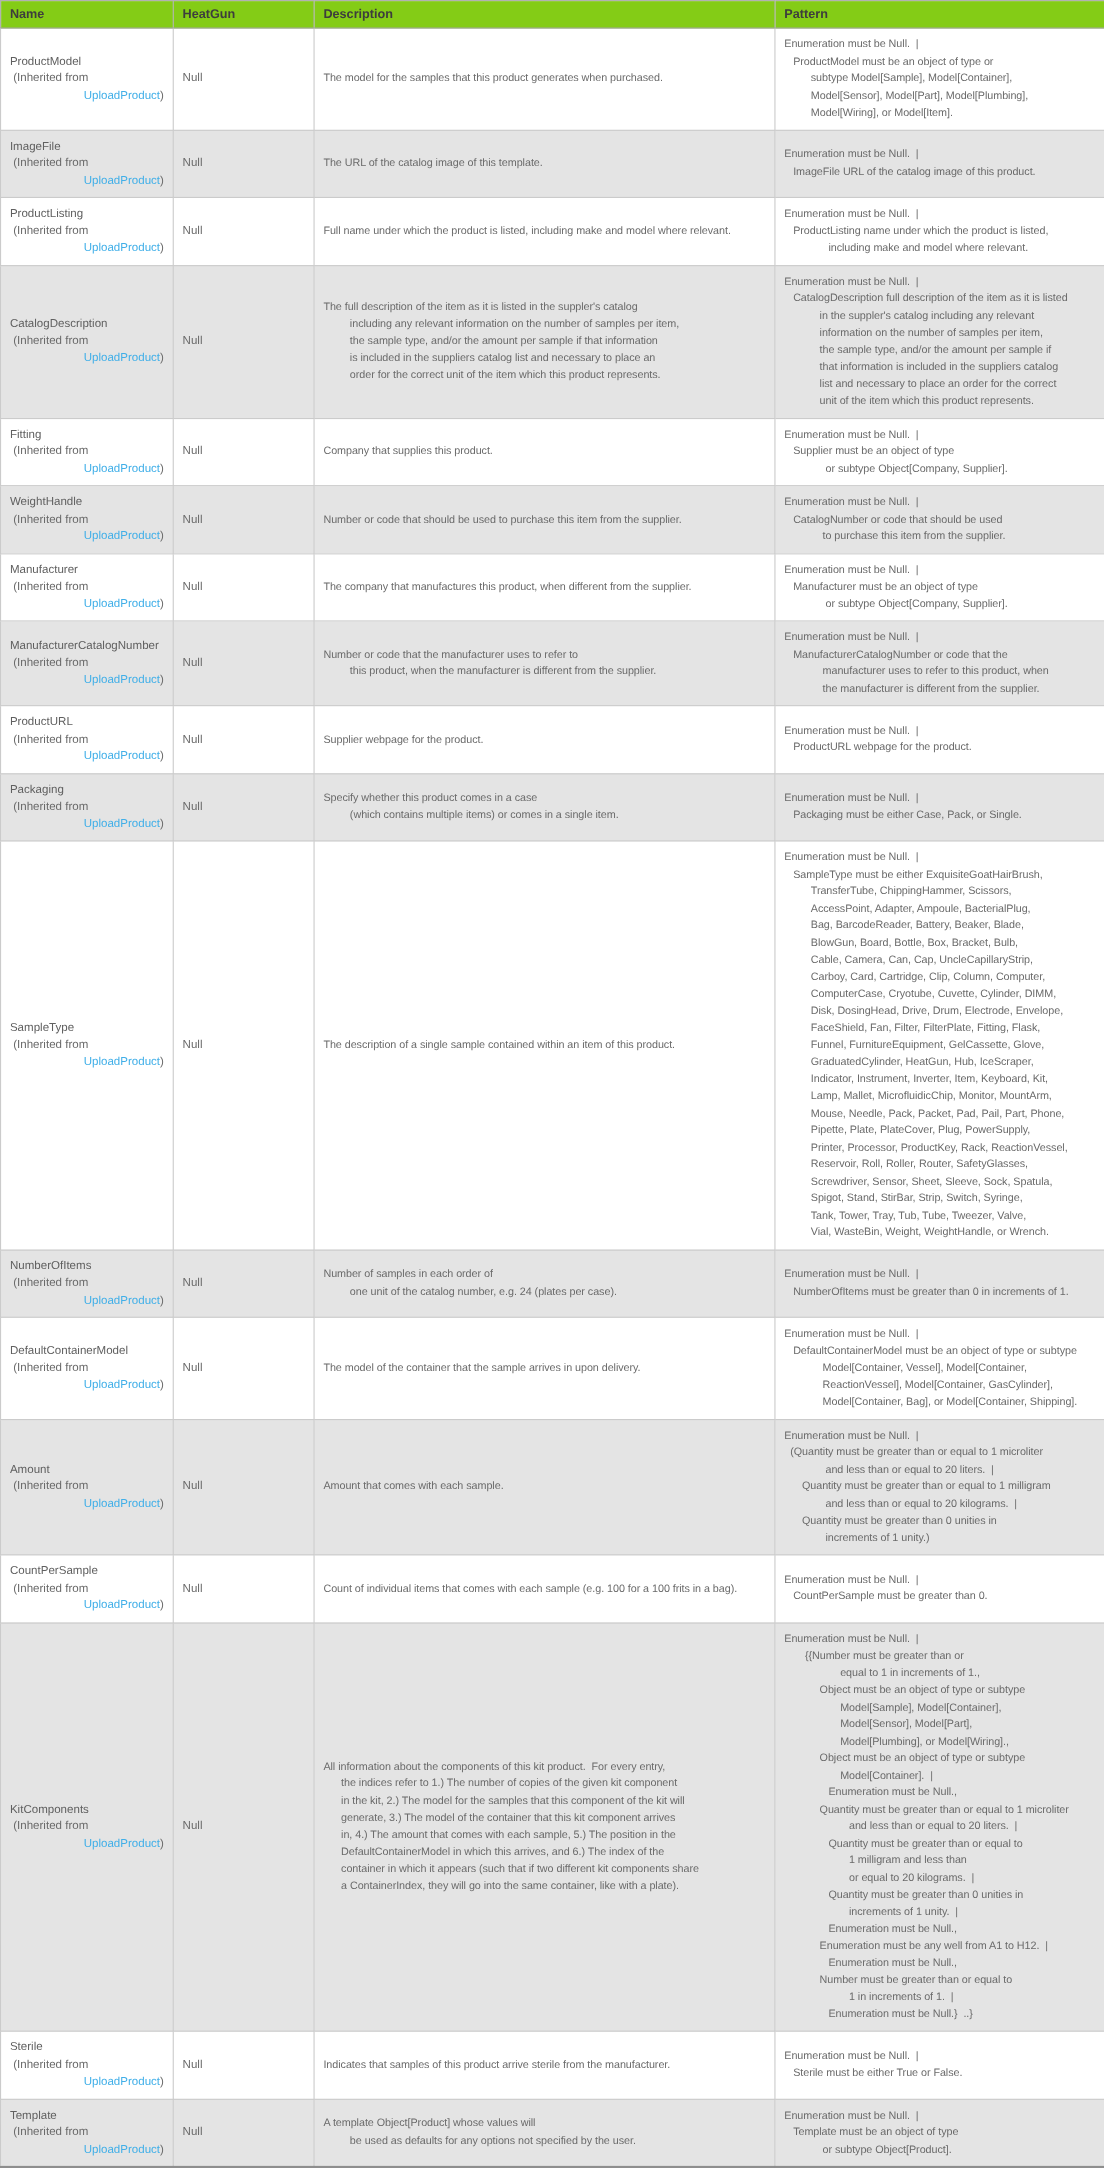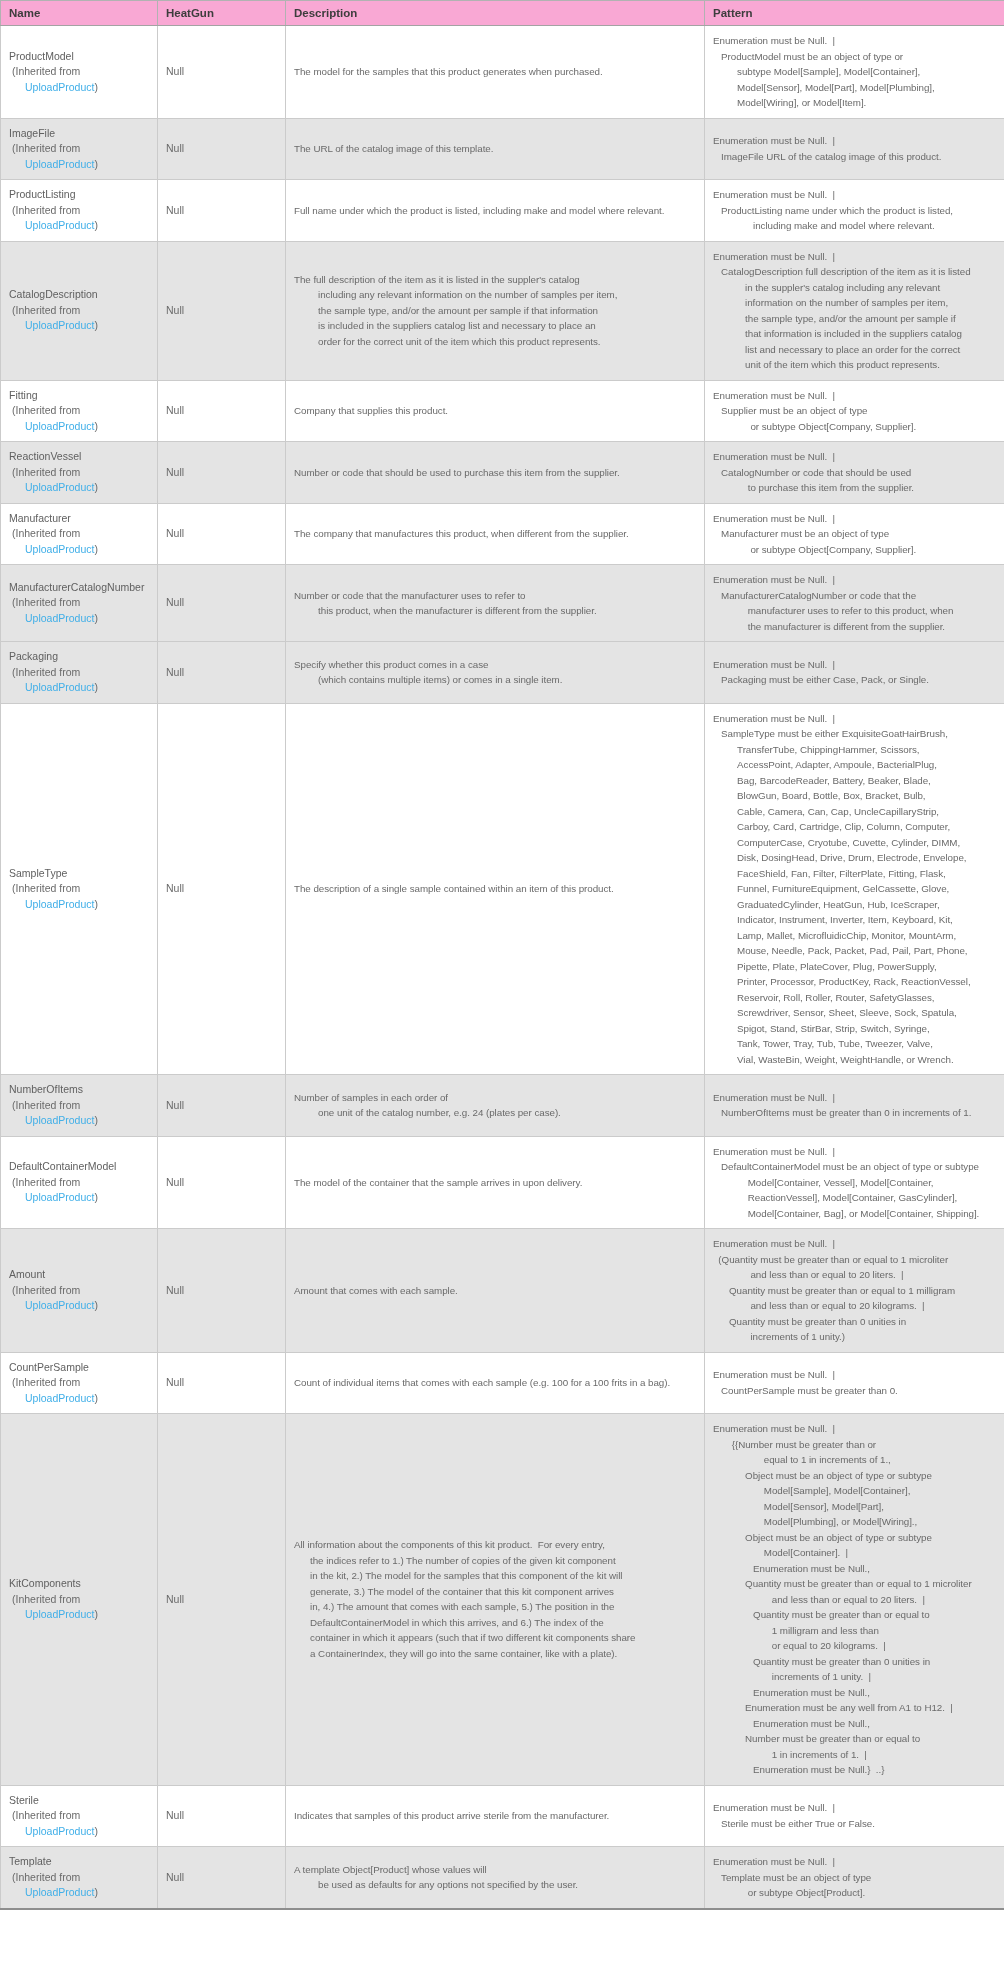--- a/index.html
+++ b/index.html
@@ -1,29 +1,29 @@
 <!DOCTYPE html>
 <html><head>
 <meta charset="utf-8">
 <style>
   html,body{margin:0;padding:0;background:#ffffff;}
   body{width:1004px;font-family:"Liberation Sans","DejaVu Sans",sans-serif;}
   table{border-collapse:collapse;table-layout:fixed;width:1004px;
         border:1px solid #b0b0b0;border-bottom:2px solid #8e8e8e;}
   col.c1{width:157px}col.c2{width:128px}col.c3{width:419px}col.c4{width:300px}
-  th{background:#f9a8d4;color:#3d3d3d;font-size:11.5px;font-weight:bold;text-align:left;
+  th{background:#84cc16;color:#3d3d3d;font-size:11.5px;font-weight:bold;text-align:left;
      padding:6px 8px;border:1px solid #b2b2b2;border-bottom:1px solid #a3a3a3;}
   td{vertical-align:middle;background:#ffffff;color:#6a6a6a;font-size:10.5px;
      line-height:15.5px;padding:7px 8px;border:1px solid #cbcbcb;}
   tr.shade td{background:#e4e4e4;}
   .pre{white-space:pre-wrap;font-size:9.8px;letter-spacing:-0.05px;line-height:15.5px;}
   .c-pat{padding-right:20px;}
   .nm{color:#606060;}
   .inh{padding-left:3px;color:#6a6a6a;}
-  .inh2{padding-left:16px;color:#6a6a6a;}
+  .inh2{padding-left:16px;color:#6a6a6a;text-align:right;}
   a{color:#41afe8;text-decoration:none;}
 </style>
 </head>
 <body>
 
 <table>
   <colgroup>
       <col class="c1">
       <col class="c2">
       <col class="c3">
@@ -103,21 +103,21 @@
           <div class="inh2"><a href="#">UploadProduct</a><span>)</span></div>
         </td>
         <td class="c-def">Null</td>
         <td class="c-desc pre">Company that supplies this product.</td>
         <td class="c-pat pre">Enumeration must be Null.  |
    Supplier must be an object of type
               or subtype Object[Company, Supplier].</td>
       </tr>
       <tr class="shade">
         <td class="c-name">
-          <div class="nm">ReactionVessel</div>
+          <div class="nm">WeightHandle</div>
           <div class="inh">(Inherited from</div>
           <div class="inh2"><a href="#">UploadProduct</a><span>)</span></div>
         </td>
         <td class="c-def">Null</td>
         <td class="c-desc pre">Number or code that should be used to purchase this item from the supplier.</td>
         <td class="c-pat pre">Enumeration must be Null.  |
    CatalogNumber or code that should be used
              to purchase this item from the supplier.</td>
       </tr>
       <tr>
@@ -138,20 +138,31 @@
           <div class="inh">(Inherited from</div>
           <div class="inh2"><a href="#">UploadProduct</a><span>)</span></div>
         </td>
         <td class="c-def">Null</td>
         <td class="c-desc pre">Number or code that the manufacturer uses to refer to
          this product, when the manufacturer is different from the supplier.</td>
         <td class="c-pat pre">Enumeration must be Null.  |
    ManufacturerCatalogNumber or code that the
              manufacturer uses to refer to this product, when
              the manufacturer is different from the supplier.</td>
+      </tr>
+      <tr>
+        <td class="c-name">
+          <div class="nm">ProductURL</div>
+          <div class="inh">(Inherited from</div>
+          <div class="inh2"><a href="#">UploadProduct</a><span>)</span></div>
+        </td>
+        <td class="c-def">Null</td>
+        <td class="c-desc pre">Supplier webpage for the product.</td>
+        <td class="c-pat pre">Enumeration must be Null.  |
+   ProductURL webpage for the product.</td>
       </tr>
       <tr class="shade">
         <td class="c-name">
           <div class="nm">Packaging</div>
           <div class="inh">(Inherited from</div>
           <div class="inh2"><a href="#">UploadProduct</a><span>)</span></div>
         </td>
         <td class="c-def">Null</td>
         <td class="c-desc pre">Specify whether this product comes in a case
          (which contains multiple items) or comes in a single item.</td>

